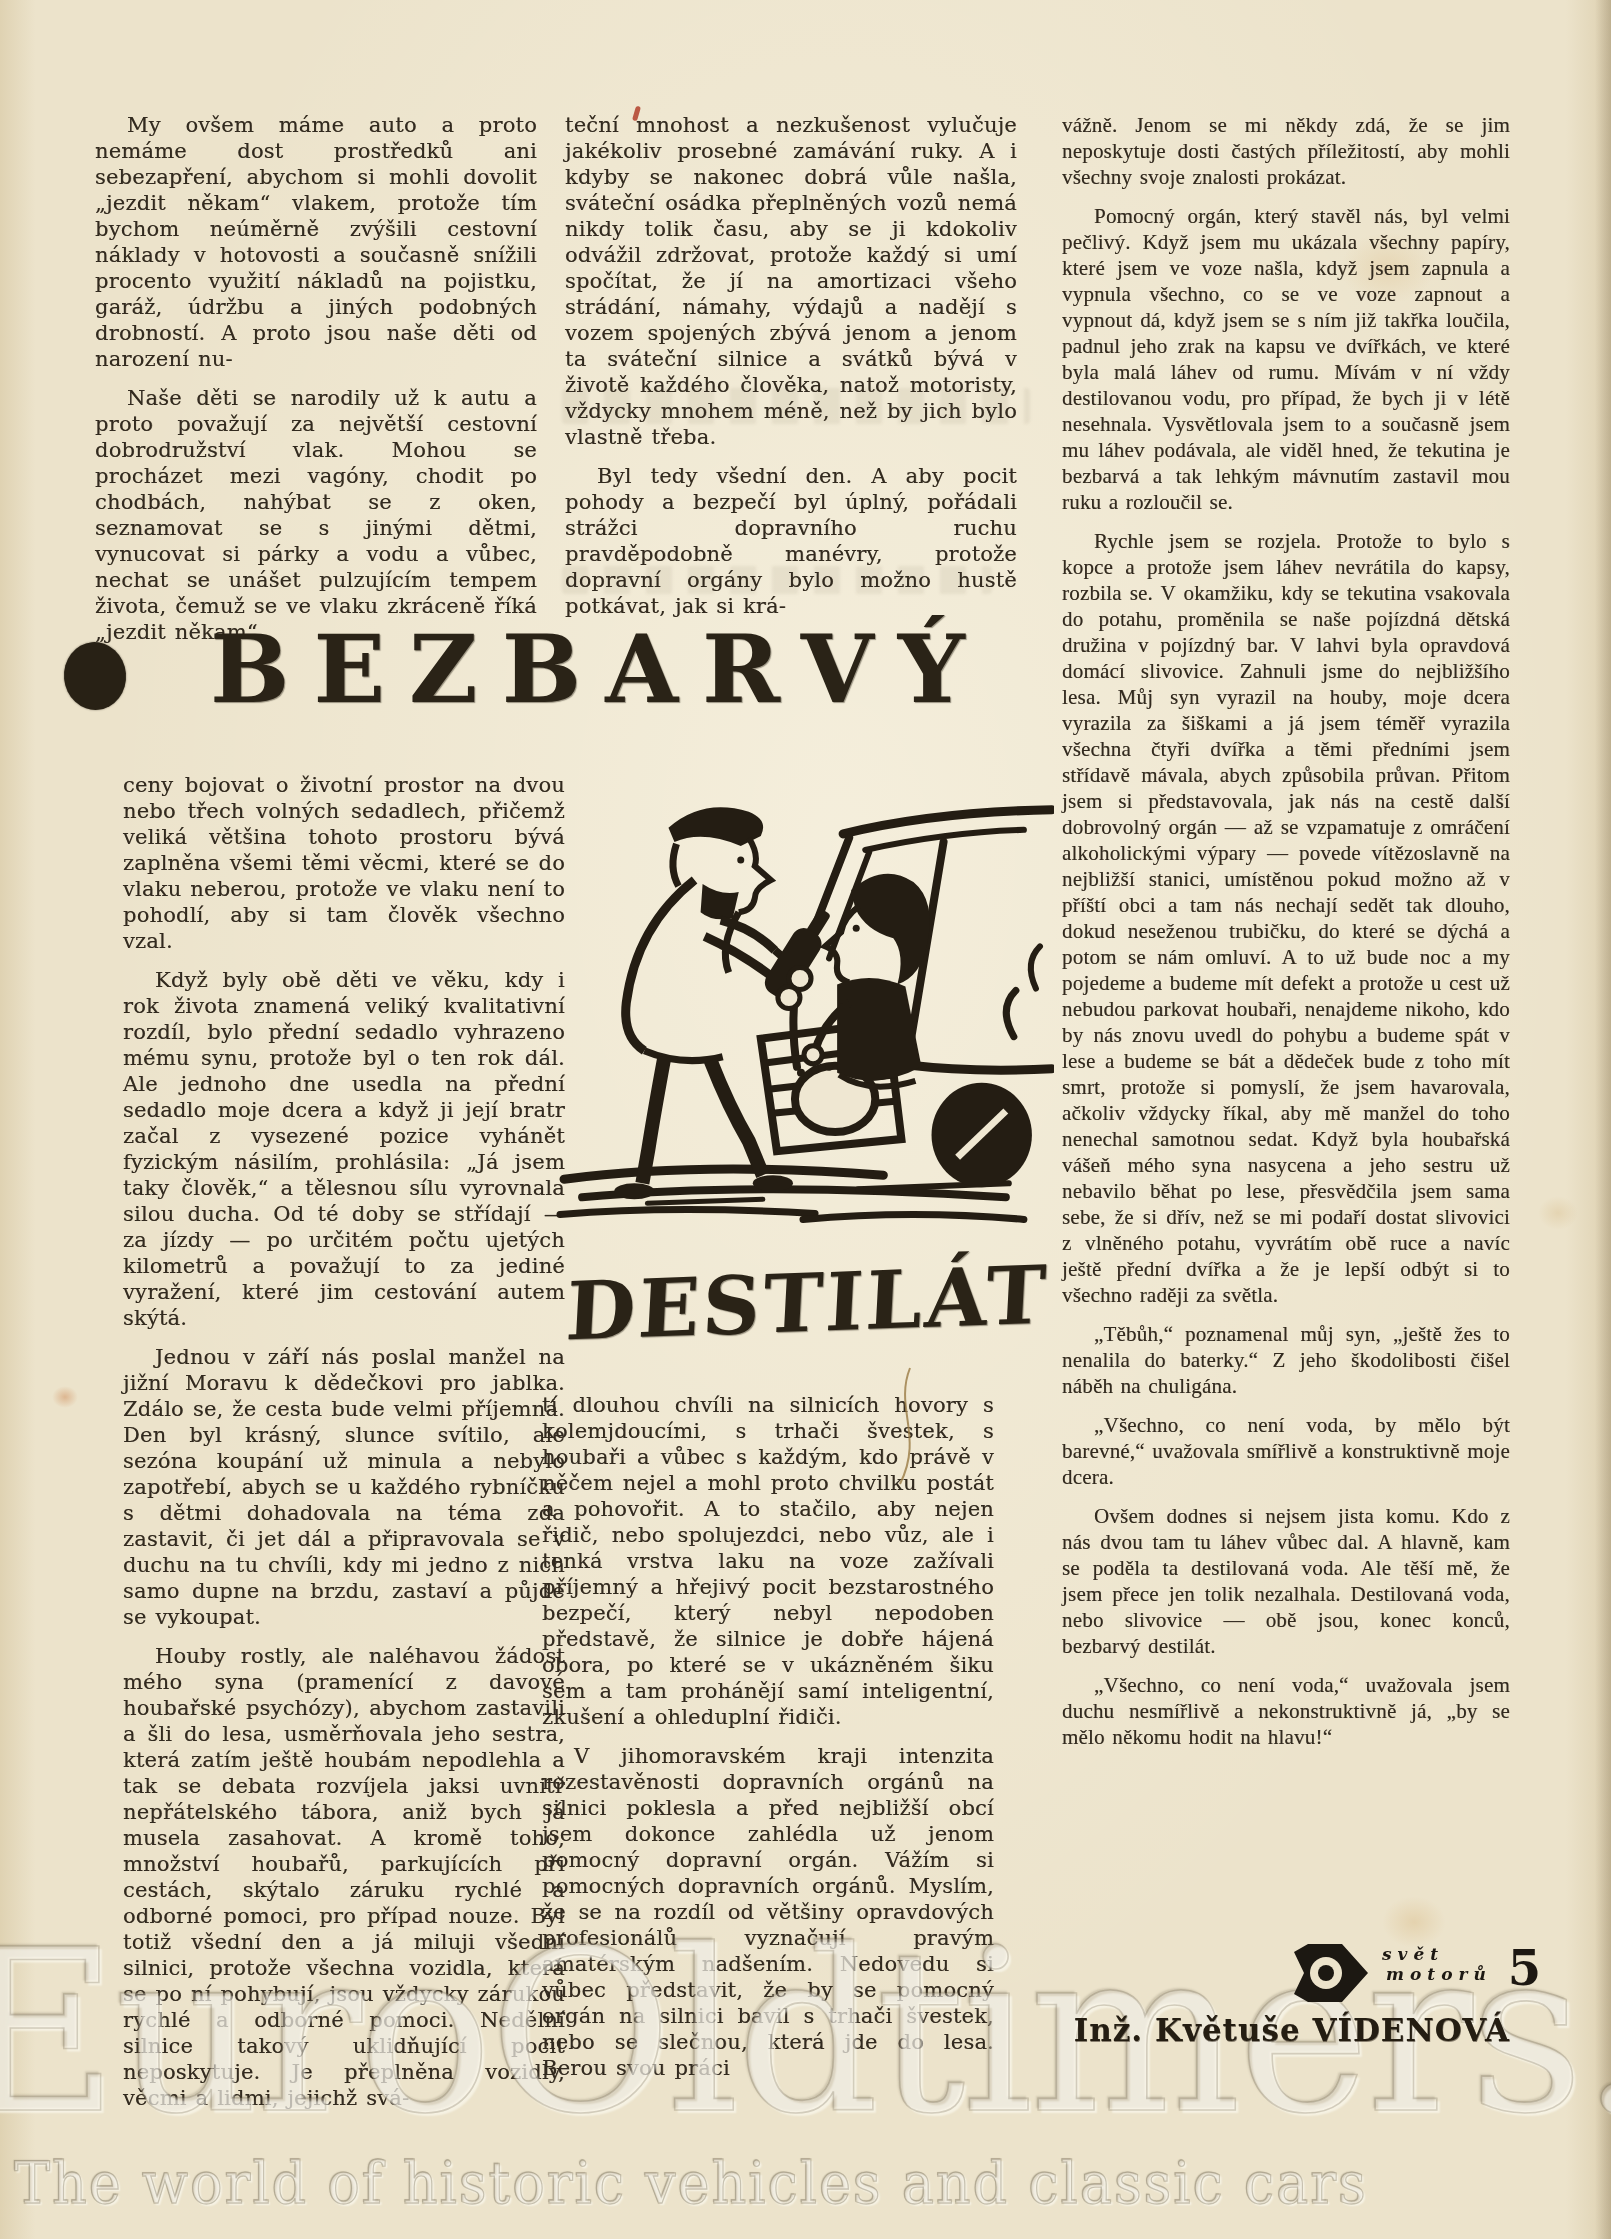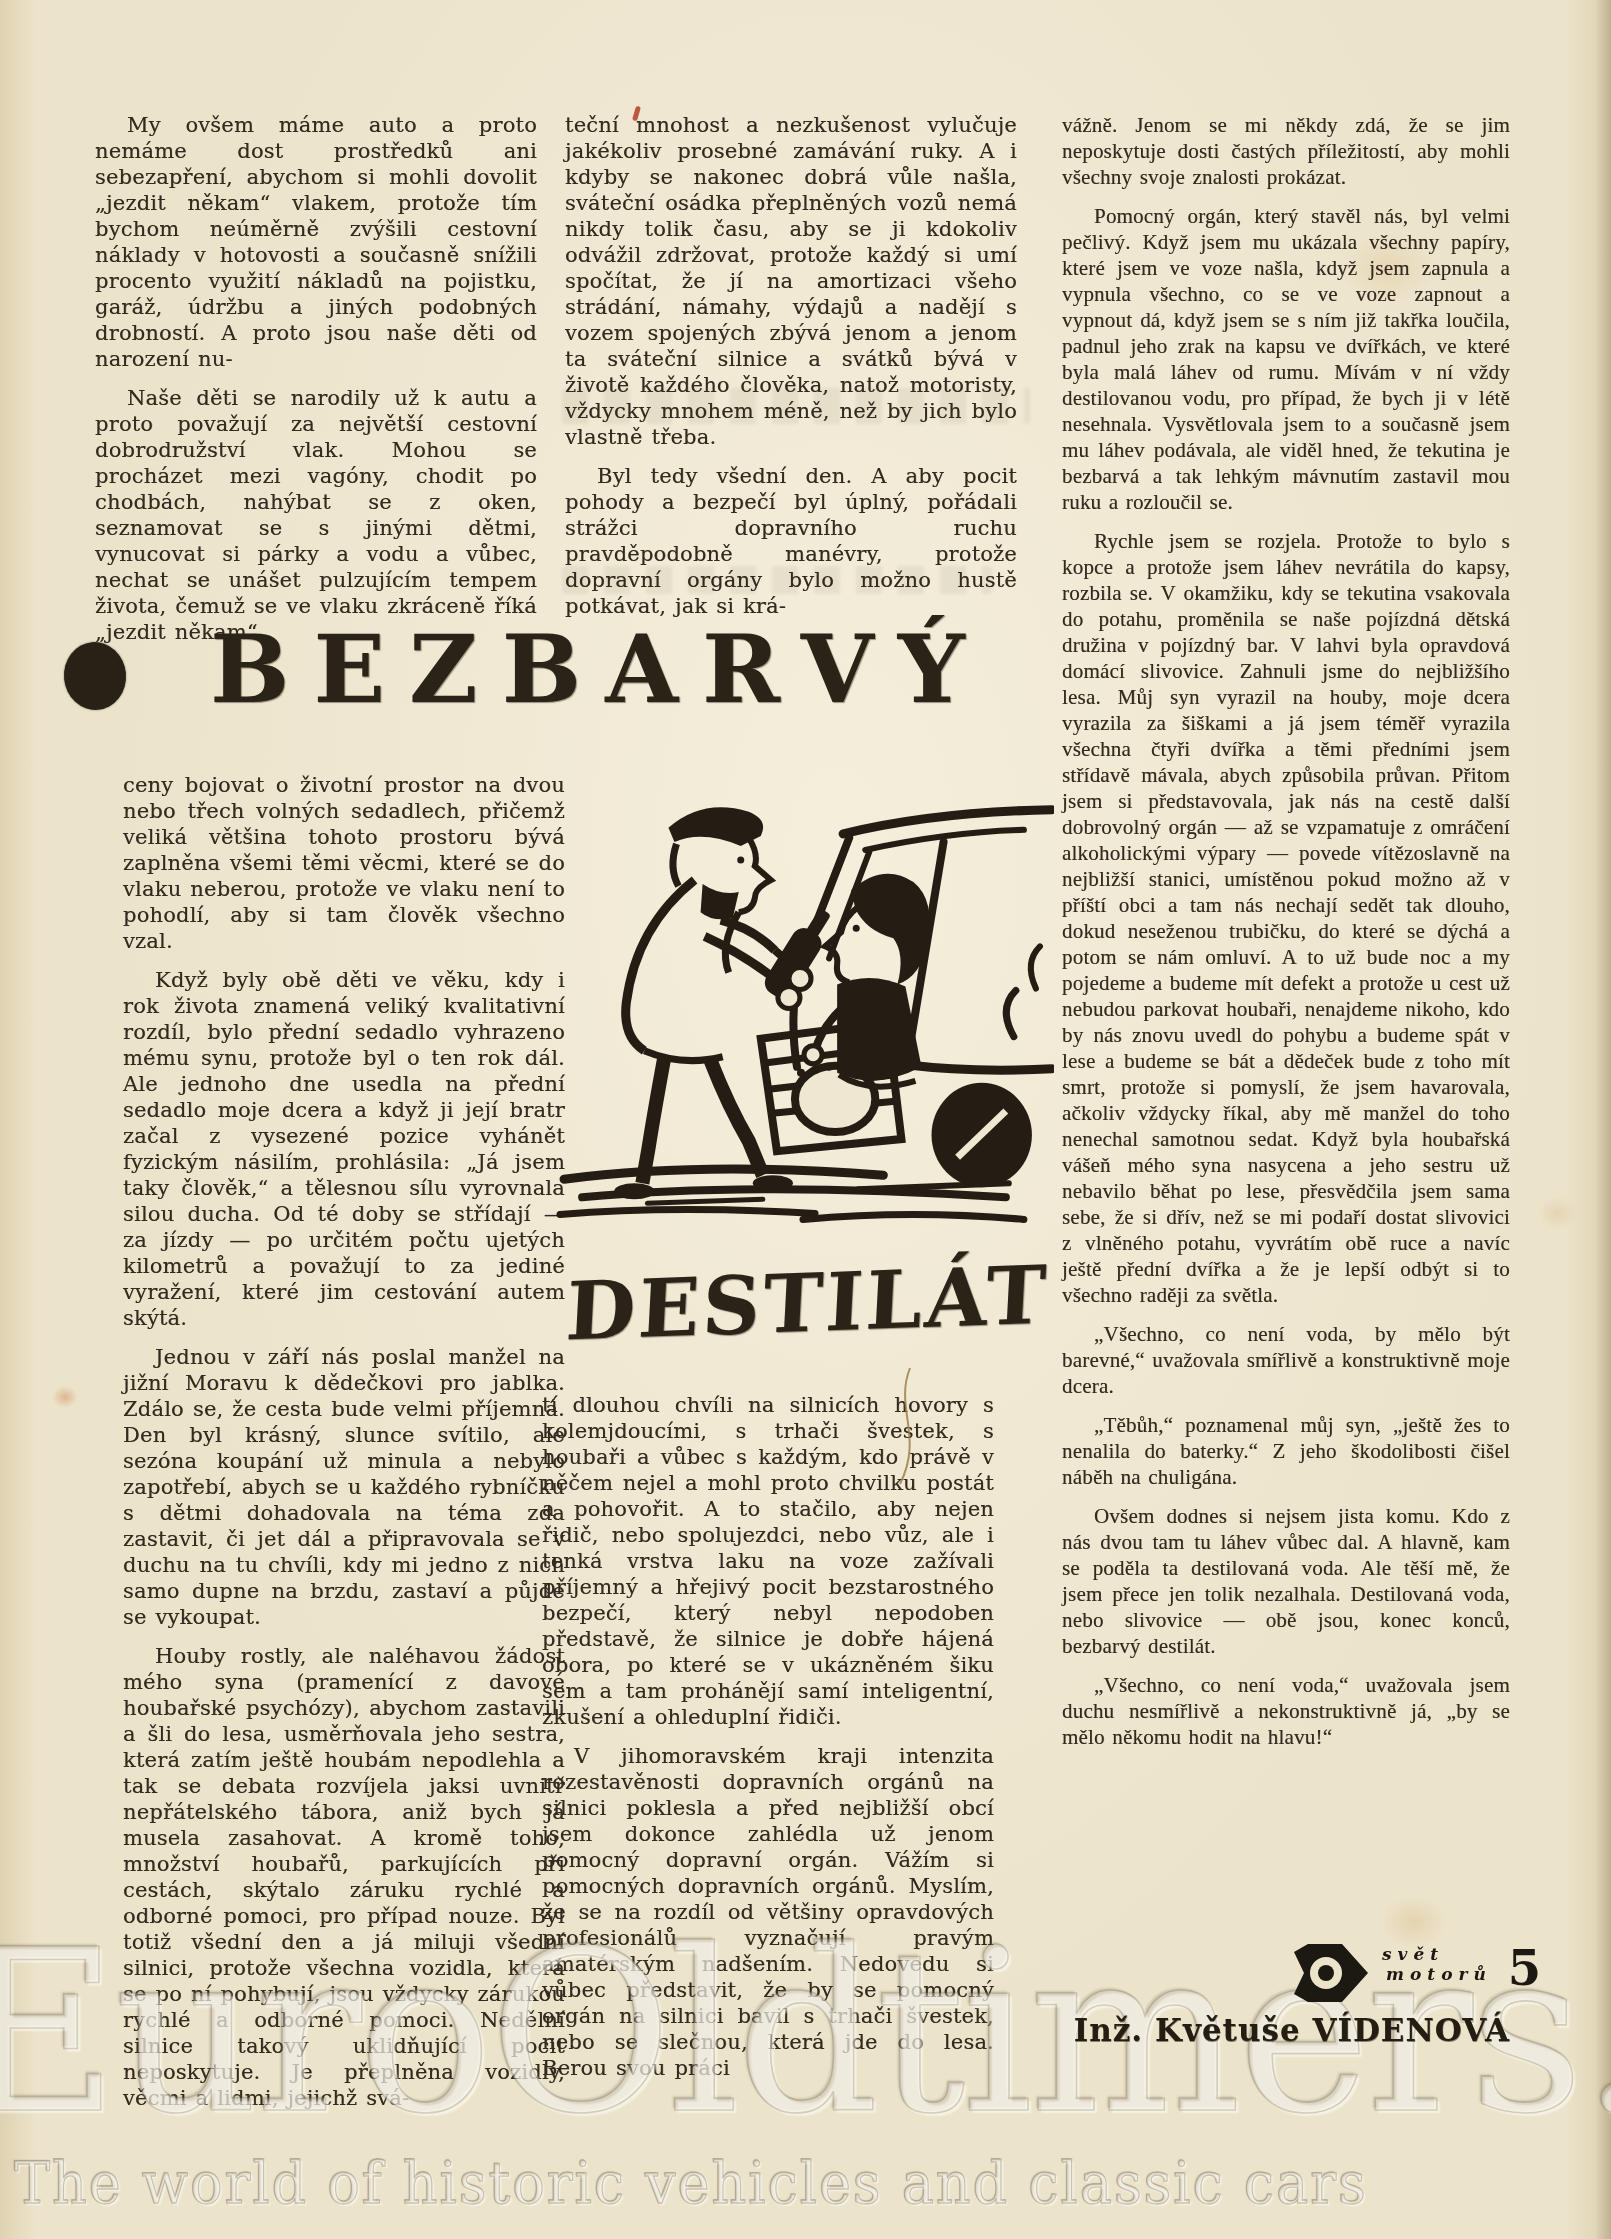--- a/index.html
+++ b/index.html
@@ -145,22 +145,22 @@
 
   <div class="col" id="col2-top">
     <p class="cont">teční mnohost a nezkušenost vylučuje jakékoliv prosebné zamávání ruky. A i kdyby se nakonec dobrá vůle našla, sváteční osádka přeplněných vozů nemá nikdy tolik času, aby se ji kdokoliv odvážil zdržovat, protože každý si umí spočítat, že jí na amortizaci všeho strádání, námahy, výdajů a nadějí s vozem spojených zbývá jenom a jenom ta sváteční silnice a svátků bývá v životě každého člověka, natož motoristy, vždycky mnohem méně, než by jich bylo vlastně třeba.</p>
     <p>Byl tedy všední den. A aby pocit pohody a bezpečí byl úplný, pořádali strážci dopravního ruchu pravděpodobně manévry, protože dopravní orgány bylo možno hustě potkávat, jak si krá-</p>
   </div>
 
   <div class="col" id="col3">
     <p class="cont">vážně. Jenom se mi někdy zdá, že se jim neposkytuje dosti častých příležitostí, aby mohli všechny svoje znalosti prokázat.</p>
     <p>Pomocný orgán, který stavěl nás, byl velmi pečlivý. Když jsem mu ukázala všechny papíry, které jsem ve voze našla, když jsem zapnula a vypnula všechno, co se ve voze zapnout a vypnout dá, když jsem se s ním již takřka loučila, padnul jeho zrak na kapsu ve dvířkách, ve které byla malá láhev od rumu. Mívám v ní vždy destilovanou vodu, pro případ, že bych ji v létě nesehnala. Vysvětlovala jsem to a současně jsem mu láhev podávala, ale viděl hned, že tekutina je bezbarvá a tak lehkým mávnutím zastavil mou ruku a rozloučil se.</p>
     <p>Rychle jsem se rozjela. Protože to bylo s kopce a protože jsem láhev nevrátila do kapsy, rozbila se. V okamžiku, kdy se tekutina vsakovala do potahu, proměnila se naše pojízdná dětská družina v pojízdný bar. V lahvi byla opravdová domácí slivovice. Zahnuli jsme do nejbližšího lesa. Můj syn vyrazil na houby, moje dcera vyrazila za šiškami a já jsem téměř vyrazila všechna čtyři dvířka a těmi předními jsem střídavě mávala, abych způsobila průvan. Přitom jsem si představovala, jak nás na cestě další dobrovolný orgán — až se vzpamatuje z omráčení alkoholickými výpary — povede vítězoslavně na nejbližší stanici, umístěnou pokud možno až v příští obci a tam nás nechají sedět tak dlouho, dokud neseženou trubičku, do které se dýchá a potom se nám omluví. A to už bude noc a my pojedeme a budeme mít defekt a protože u cest už nebudou parkovat houbaři, nenajdeme nikoho, kdo by nás znovu uvedl do pohybu a budeme spát v lese a budeme se bát a dědeček bude z toho mít smrt, protože si pomyslí, že jsem havarovala, ačkoliv vždycky říkal, aby mě manžel do toho nenechal samotnou sedat. Když byla houbařská vášeň mého syna nasycena a jeho sestru už nebavilo běhat po lese, přesvědčila jsem sama sebe, že si dřív, než se mi podaří dostat slivovici z vlněného potahu, vyvrátím obě ruce a navíc ještě přední dvířka a že je lepší odbýt si to všechno raději za světla.</p>
+    <p>„Těbůh,“ poznamenal můj syn, „ještě žes to nenalila do baterky.“ Z jeho škodolibosti čišel náběh na chuligána.</p>
     <p>„Všechno, co není voda, by mělo být barevné,“ uvažovala smířlivě a konstruktivně moje dcera.</p>
-    <p>„Těbůh,“ poznamenal můj syn, „ještě žes to nenalila do baterky.“ Z jeho škodolibosti čišel náběh na chuligána.</p>
     <p>Ovšem dodnes si nejsem jista komu. Kdo z nás dvou tam tu láhev vůbec dal. A hlavně, kam se poděla ta destilovaná voda. Ale těší mě, že jsem přece jen tolik nezalhala. Destilovaná voda, nebo slivovice — obě jsou, konec konců, bezbarvý destilát.</p>
     <p>„Všechno, co není voda,“ uvažovala jsem duchu nesmířlivě a nekonstruktivně já, „by se mělo někomu hodit na hlavu!“</p>
   </div>
 
   <div class="col" id="col1-bottom">
     <p class="cont">ceny bojovat o životní prostor na dvou nebo třech volných sedadlech, přičemž veliká většina tohoto prostoru bývá zaplněna všemi těmi věcmi, které se do vlaku neberou, protože ve vlaku není to pohodlí, aby si tam člověk všechno vzal.</p>
     <p>Když byly obě děti ve věku, kdy i rok života znamená veliký kvalitativní rozdíl, bylo přední sedadlo vyhrazeno mému synu, protože byl o ten rok dál. Ale jednoho dne usedla na přední sedadlo moje dcera a když ji její bratr začal z vysezené pozice vyhánět fyzickým násilím, prohlásila: „Já jsem taky člověk,“ a tělesnou sílu vyrovnala silou ducha. Od té doby se střídají — za jízdy — po určitém počtu ujetých kilometrů a považují to za jediné vyražení, které jim cestování autem skýtá.</p>
     <p>Jednou v září nás poslal manžel na jižní Moravu k dědečkovi pro jablka. Zdálo se, že cesta bude velmi příjemná. Den byl krásný, slunce svítilo, ale sezóna koupání už minula a nebylo zapotřebí, abych se u každého rybníčku s dětmi dohadovala na téma zda zastavit, či jet dál a připravovala se v duchu na tu chvíli, kdy mi jedno z nich samo dupne na brzdu, zastaví a půjde se vykoupat.</p>
     <p>Houby rostly, ale naléhavou žádost mého syna (pramenící z davové houbařské psychózy), abychom zastavili a šli do lesa, usměrňovala jeho sestra, která zatím ještě houbám nepodlehla a tak se debata rozvíjela jaksi uvnitř nepřátelského tábora, aniž bych já musela zasahovat. A kromě toho, množství houbařů, parkujících při cestách, skýtalo záruku rychlé a odborné pomoci, pro případ nouze. Byl totiž všední den a já miluji všední silnici, protože všechna vozidla, která se po ní pohybují, jsou vždycky zárukou rychlé a odborné pomoci. Nedělní silnice takový uklidňující pocit neposkytuje. Je přeplněna vozidly, věcmi a lidmi, jejichž svá-</p>
   </div>

